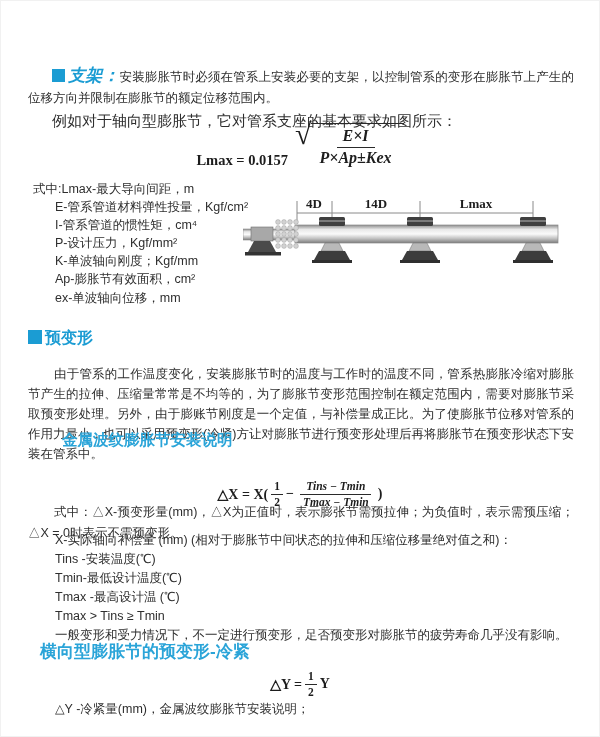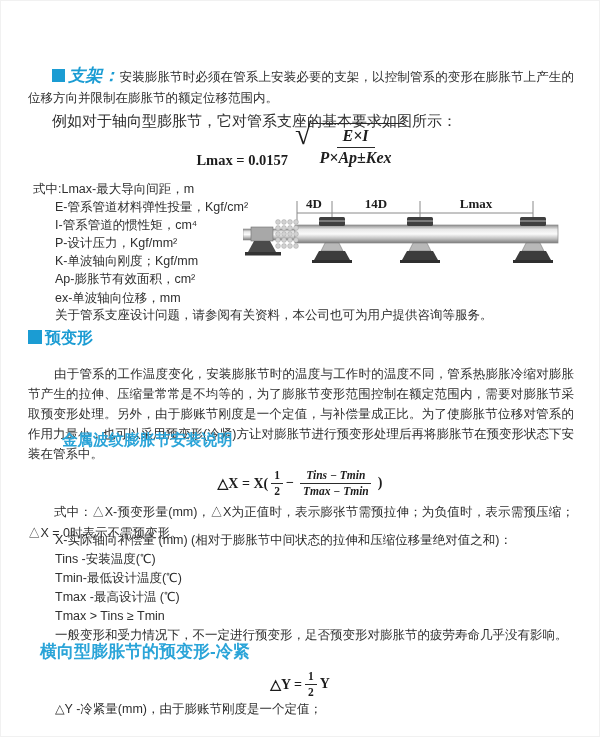--- a/index.html
+++ b/index.html
@@ -48,21 +48,21 @@
     position:absolute; top:351px; left:28px; width:546px;
     font-size:12.5px; line-height:20px; text-align:justify; text-indent:26px; color:#2e2e2e;
   }
   .h-axial { position:absolute; top:430px; left:62px; font-size:15.5px; font-weight:bold; color:#2aa4d8; }
 
   .formula2, .formula3 {
     position:absolute; left:0; width:100%;
     display:flex; justify-content:center; align-items:center; gap:3px;
     font-family:"Liberation Serif", serif; font-weight:bold; font-size:14px; color:#1d1d1d;
   }
-  .formula2 { top:468px; }
+  .formula2 { top:479px; }
   .formula2 .frac, .formula3 .frac { font-size:11.5px; }
   .formula2 .frac.small .num, .formula2 .frac.small .den,
   .formula3 .frac .num, .formula3 .frac .den { padding:0 3px; font-style:normal; }
 
   .p-axial-exp {
     position:absolute; top:489px; left:28px; width:546px;
     font-size:12.5px; line-height:21.5px; text-align:justify; text-indent:26px; color:#2e2e2e;
   }
   .axial-lines { position:absolute; top:531px; left:55px; width:540px; font-size:12.5px; line-height:19px; color:#2e2e2e; white-space:nowrap; }
   .h-lateral { position:absolute; top:640px; left:40px; font-size:17px; font-weight:bold; color:#2aa4d8; }
@@ -95,21 +95,20 @@
   <div class="defs">
     <div class="def-line first">式中:Lmax-最大导向间距，m</div>
     <div class="def-line">E-管系管道材料弹性投量，Kgf/cm²</div>
     <div class="def-line">I-管系管道的惯性矩，cm⁴</div>
     <div class="def-line">P-设计压力，Kgf/mm²</div>
     <div class="def-line">K-单波轴向刚度；Kgf/mm</div>
     <div class="def-line">Ap-膨胀节有效面积，cm²</div>
     <div class="def-line">ex-单波轴向位移，mm</div>
   </div>
 
-  <div class="note">关于管系支座设计问题，请参阅有关资料，本公司也可为用户提供咨询等服务。</div>
 
   <div class="diagram">
     <svg viewBox="0 0 355 85" width="355" height="85">
       <defs>
         <linearGradient id="pipeGrad" x1="0" y1="0" x2="0" y2="1">
           <stop offset="0" stop-color="#8e8e8e"></stop>
           <stop offset="0.25" stop-color="#e9e9e9"></stop>
           <stop offset="0.5" stop-color="#fafafa"></stop>
           <stop offset="0.75" stop-color="#c2c2c2"></stop>
           <stop offset="1" stop-color="#7d7d7d"></stop>
@@ -221,15 +220,15 @@
 
   <div class="formula3">
     <span>△Y =</span>
     <span class="frac">
       <span class="num">1</span>
       <span class="den">2</span>
     </span>
     <span>Y</span>
   </div>
 
-  <div class="lateral-line">△Y -冷紧量(mm)，由于膨账节刚度是一个定值；</div>
+  <div class="lateral-line">△Y -冷紧量(mm)，金属波纹膨胀节安装说明；</div>
 
 </div>
 
 </body></html>

